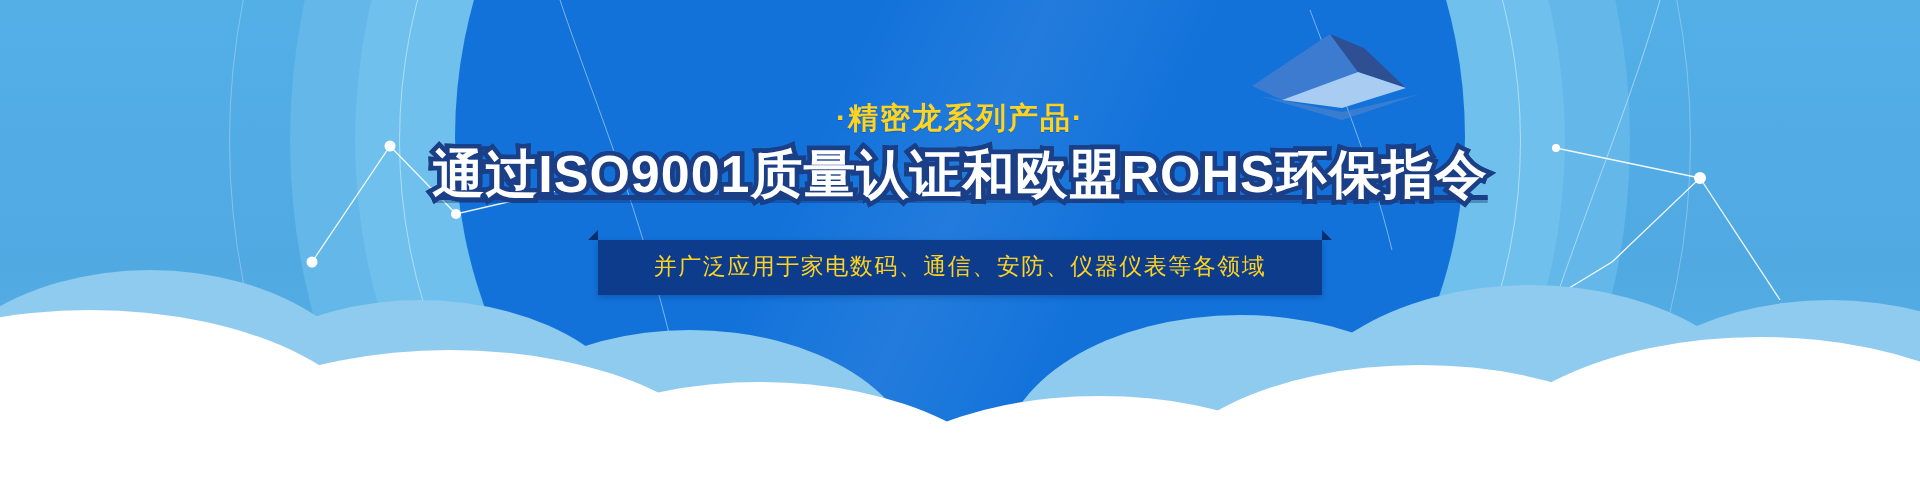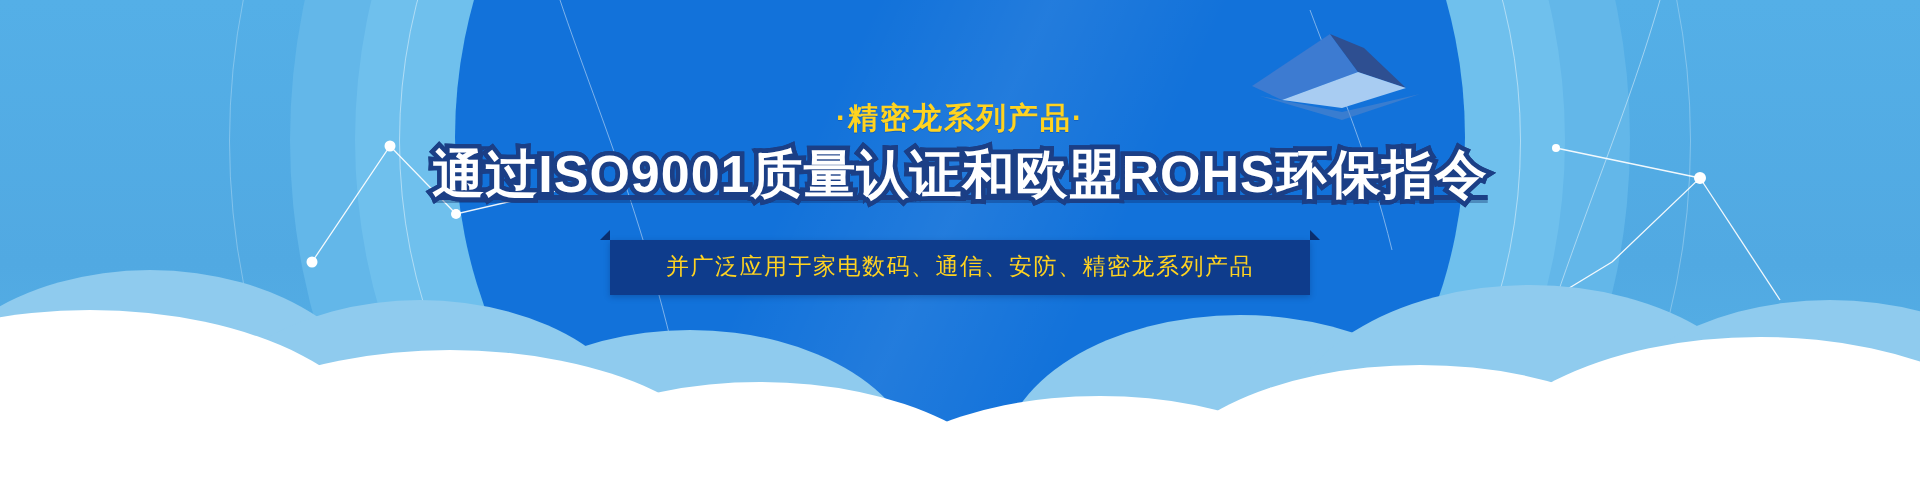--- a/index.html
+++ b/index.html
@@ -202,18 +202,18 @@
     </svg>
   </div>
 
   <div class="content">
     <div class="eyebrow">·精密龙系列产品·</div>
     <div class="headline">通过ISO9001质量认证和欧盟ROHS环保指令</div>
     <div class="ribbon-wrap">
       <div class="ribbon">
         <span class="ribbon-fold-l"></span>
         <span class="ribbon-fold-r"></span>
-        <span>并广泛应用于家电数码、通信、安防、精密龙系列产品</span>
+        <span>并广泛应用于家电数码、通信、安防、仪器仪表等各领域</span>
       </div>
     </div>
   </div>
 
 </div>
 
 </body></html>

